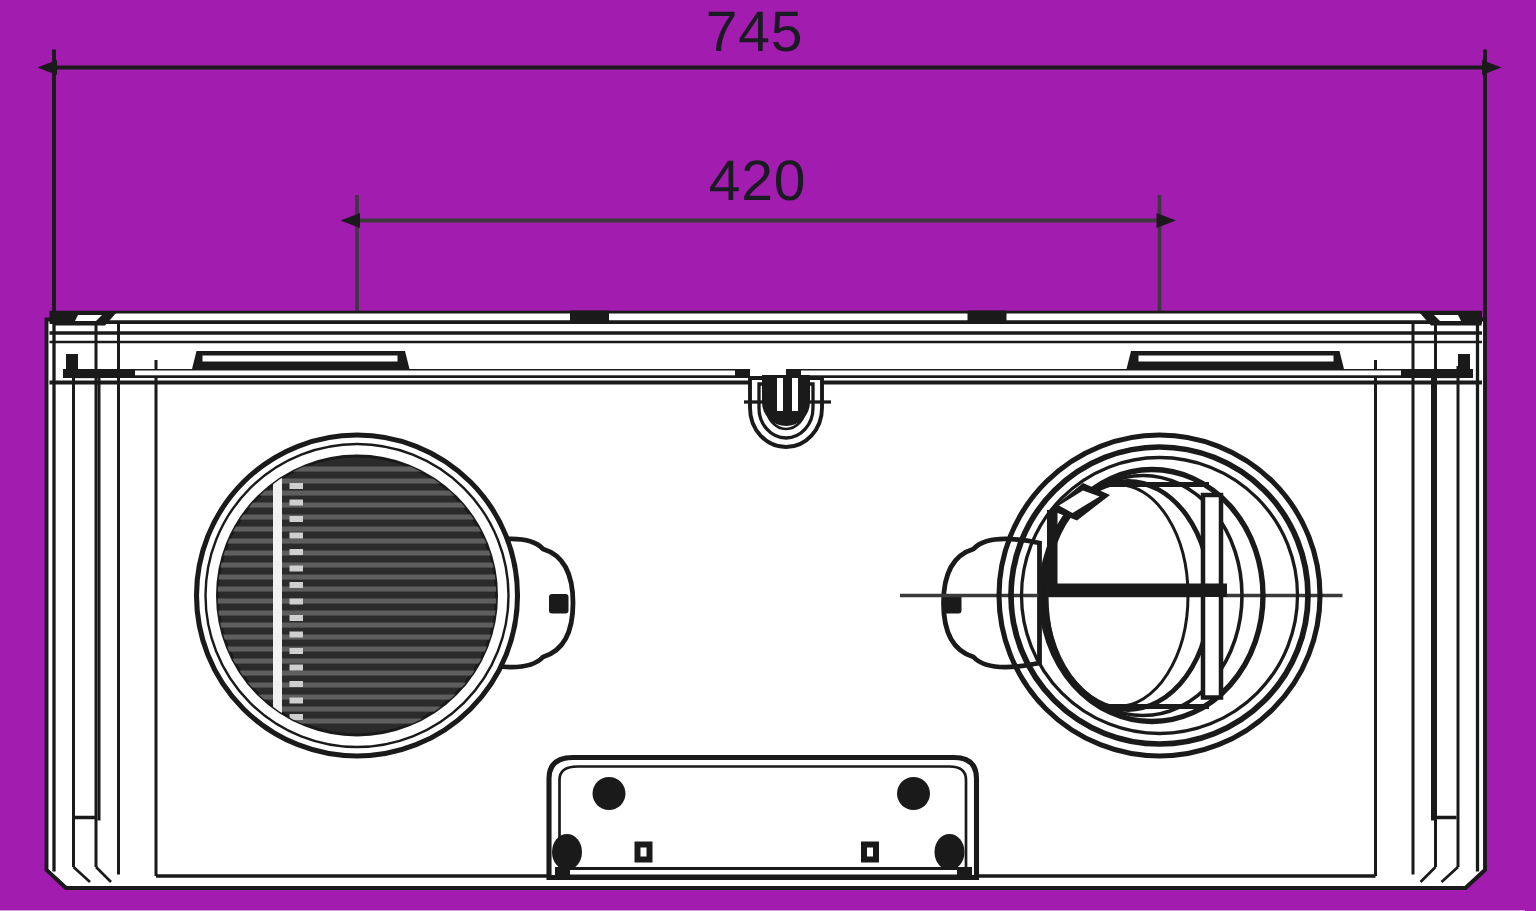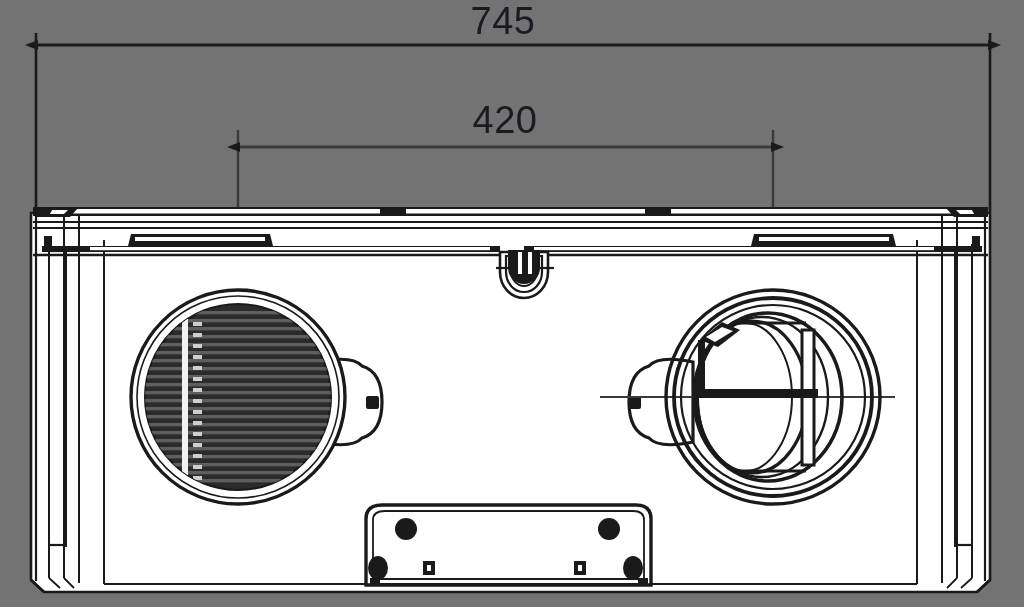--- a/index.html
+++ b/index.html
@@ -8,21 +8,21 @@
     padding: 0;
     background: #ffffff;
   }
   body {
     font-family: "Liberation Sans", sans-serif;
   }
   #drawing-root {
     position: relative;
     width: 1024px;
     height: 607px;
-    background: #737373;
+    background: #a21caf;
     overflow: hidden;
   }
   #drawing-svg {
     display: block;
     width: 1024px;
     height: 607px;
   }
   .dim-text {
     font-family: "Liberation Sans", sans-serif;
     font-size: 38px;

